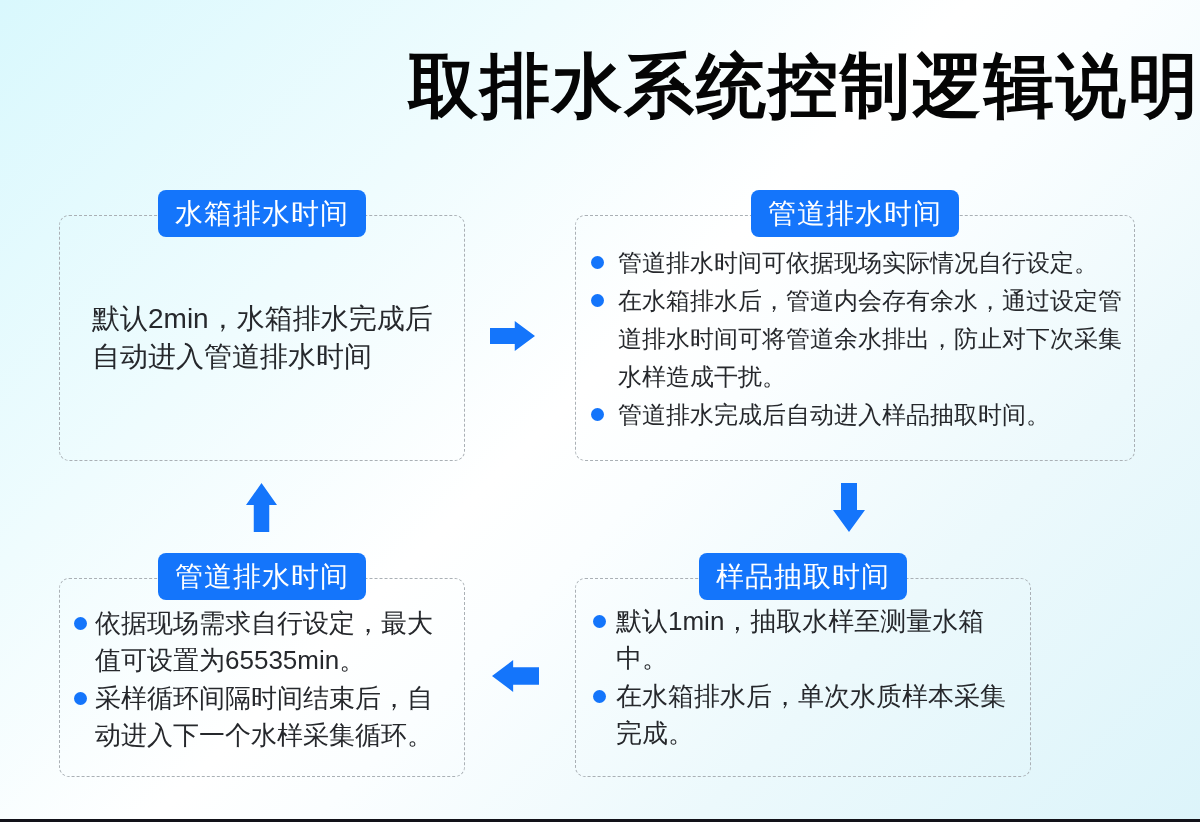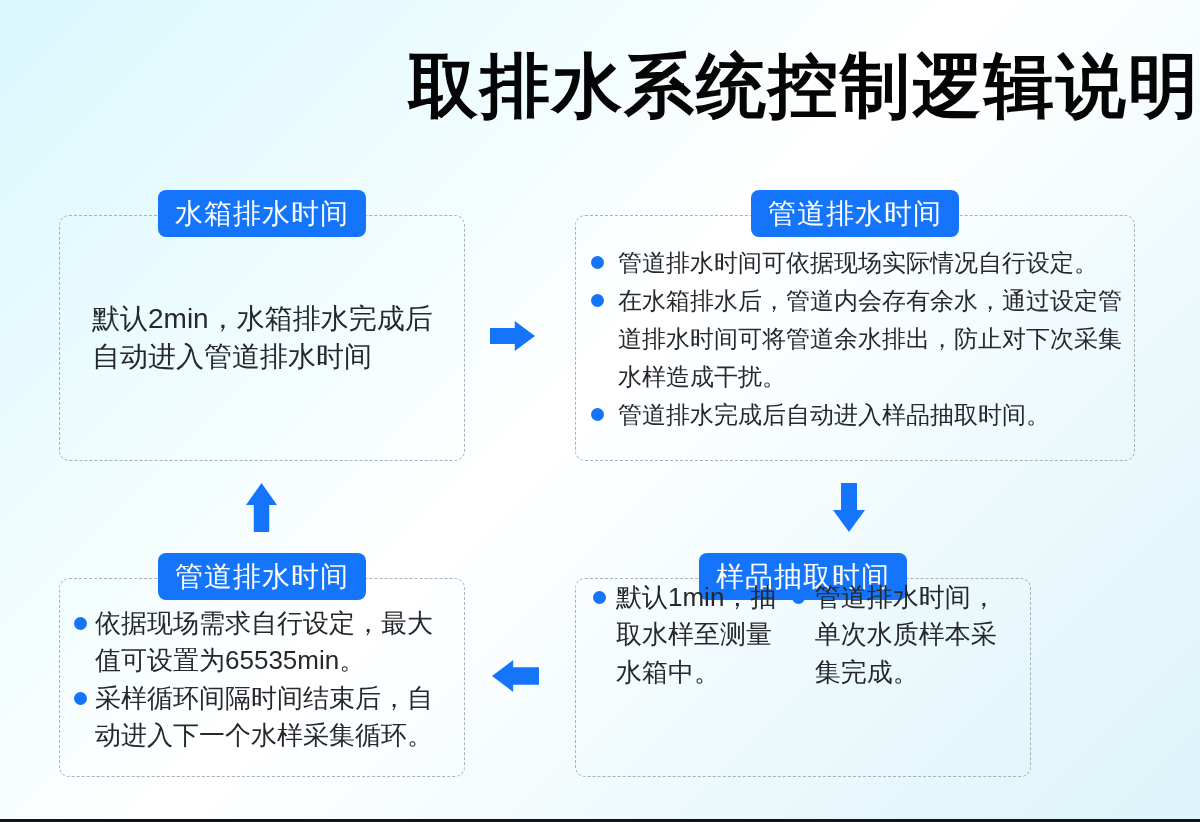--- a/index.html
+++ b/index.html
@@ -55,21 +55,21 @@
     display:flex;flex-direction:column;
   }
   .bullet-item{display:flex;align-items:flex-start;}
   .dot{
     flex:0 0 13px;width:13px;height:13px;border-radius:50%;
     background:#1475fb;margin-top:12px;
   }
   .body-pipe{padding:28px 8px 0 15px;font-size:24px;line-height:1.58;}
   .body-pipe .dot{margin-right:14px;}
   .body-sample{
-    display:flex;flex-direction:row;justify-content:center;
+    display:flex;flex-direction:column;justify-content:center;
     padding:0 18px 0 17px;font-size:26px;line-height:1.44;
   }
   .body-sample .dot{margin-right:10px;}
   .body-cycle{padding:26px 30px 0 14px;font-size:26px;line-height:1.44;}
   .body-cycle .dot{margin-right:8px;}
   .arrow{position:absolute;background:#1475fb;}
   .arrow-right{
     left:490px;top:321px;width:45px;height:30px;
     clip-path:polygon(0 23%,55% 23%,55% 0,100% 50%,55% 100%,55% 77%,0 77%);
   }
@@ -124,21 +124,21 @@
 
   <section class="box box-sample">
     <div class="box-label">样品抽取时间</div>
     <ul class="box-body body-sample bullets">
       <li class="bullet-item">
         <span class="dot"></span>
         <span>默认1min，抽取水样至测量水箱中。</span>
       </li>
       <li class="bullet-item">
         <span class="dot"></span>
-        <span>管道排水时间，单次水质样本采集完成。</span>
+        <span>在水箱排水后，单次水质样本采集完成。</span>
       </li>
     </ul>
   </section>
 
   <section class="box box-cycle">
     <div class="box-label">管道排水时间</div>
     <ul class="box-body body-cycle bullets">
       <li class="bullet-item">
         <span class="dot"></span>
         <span>依据现场需求自行设定，最大值可设置为65535min。</span>

